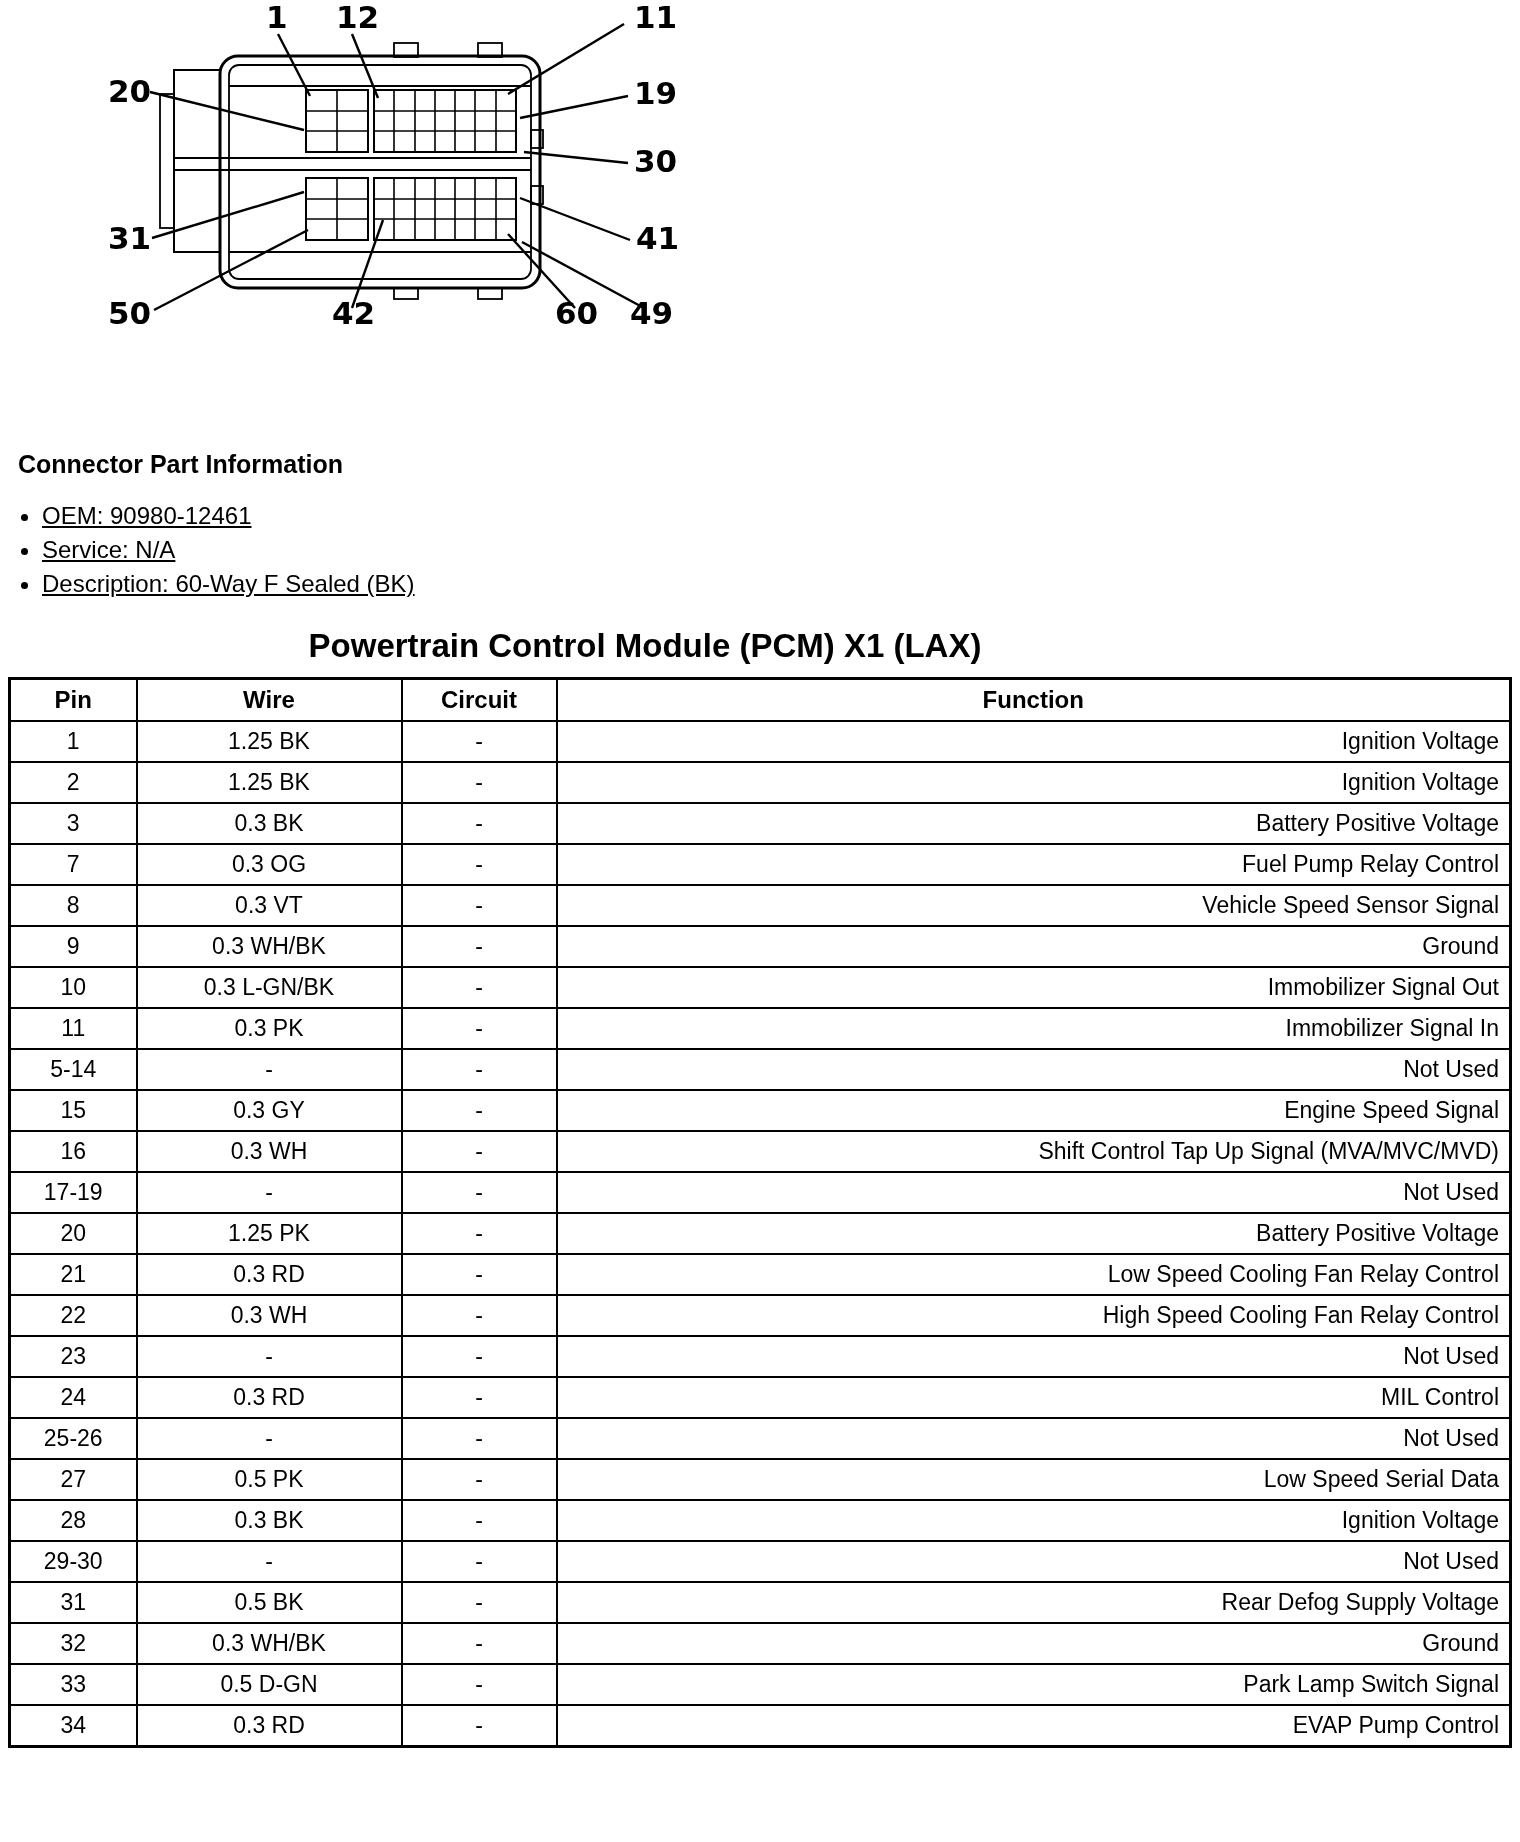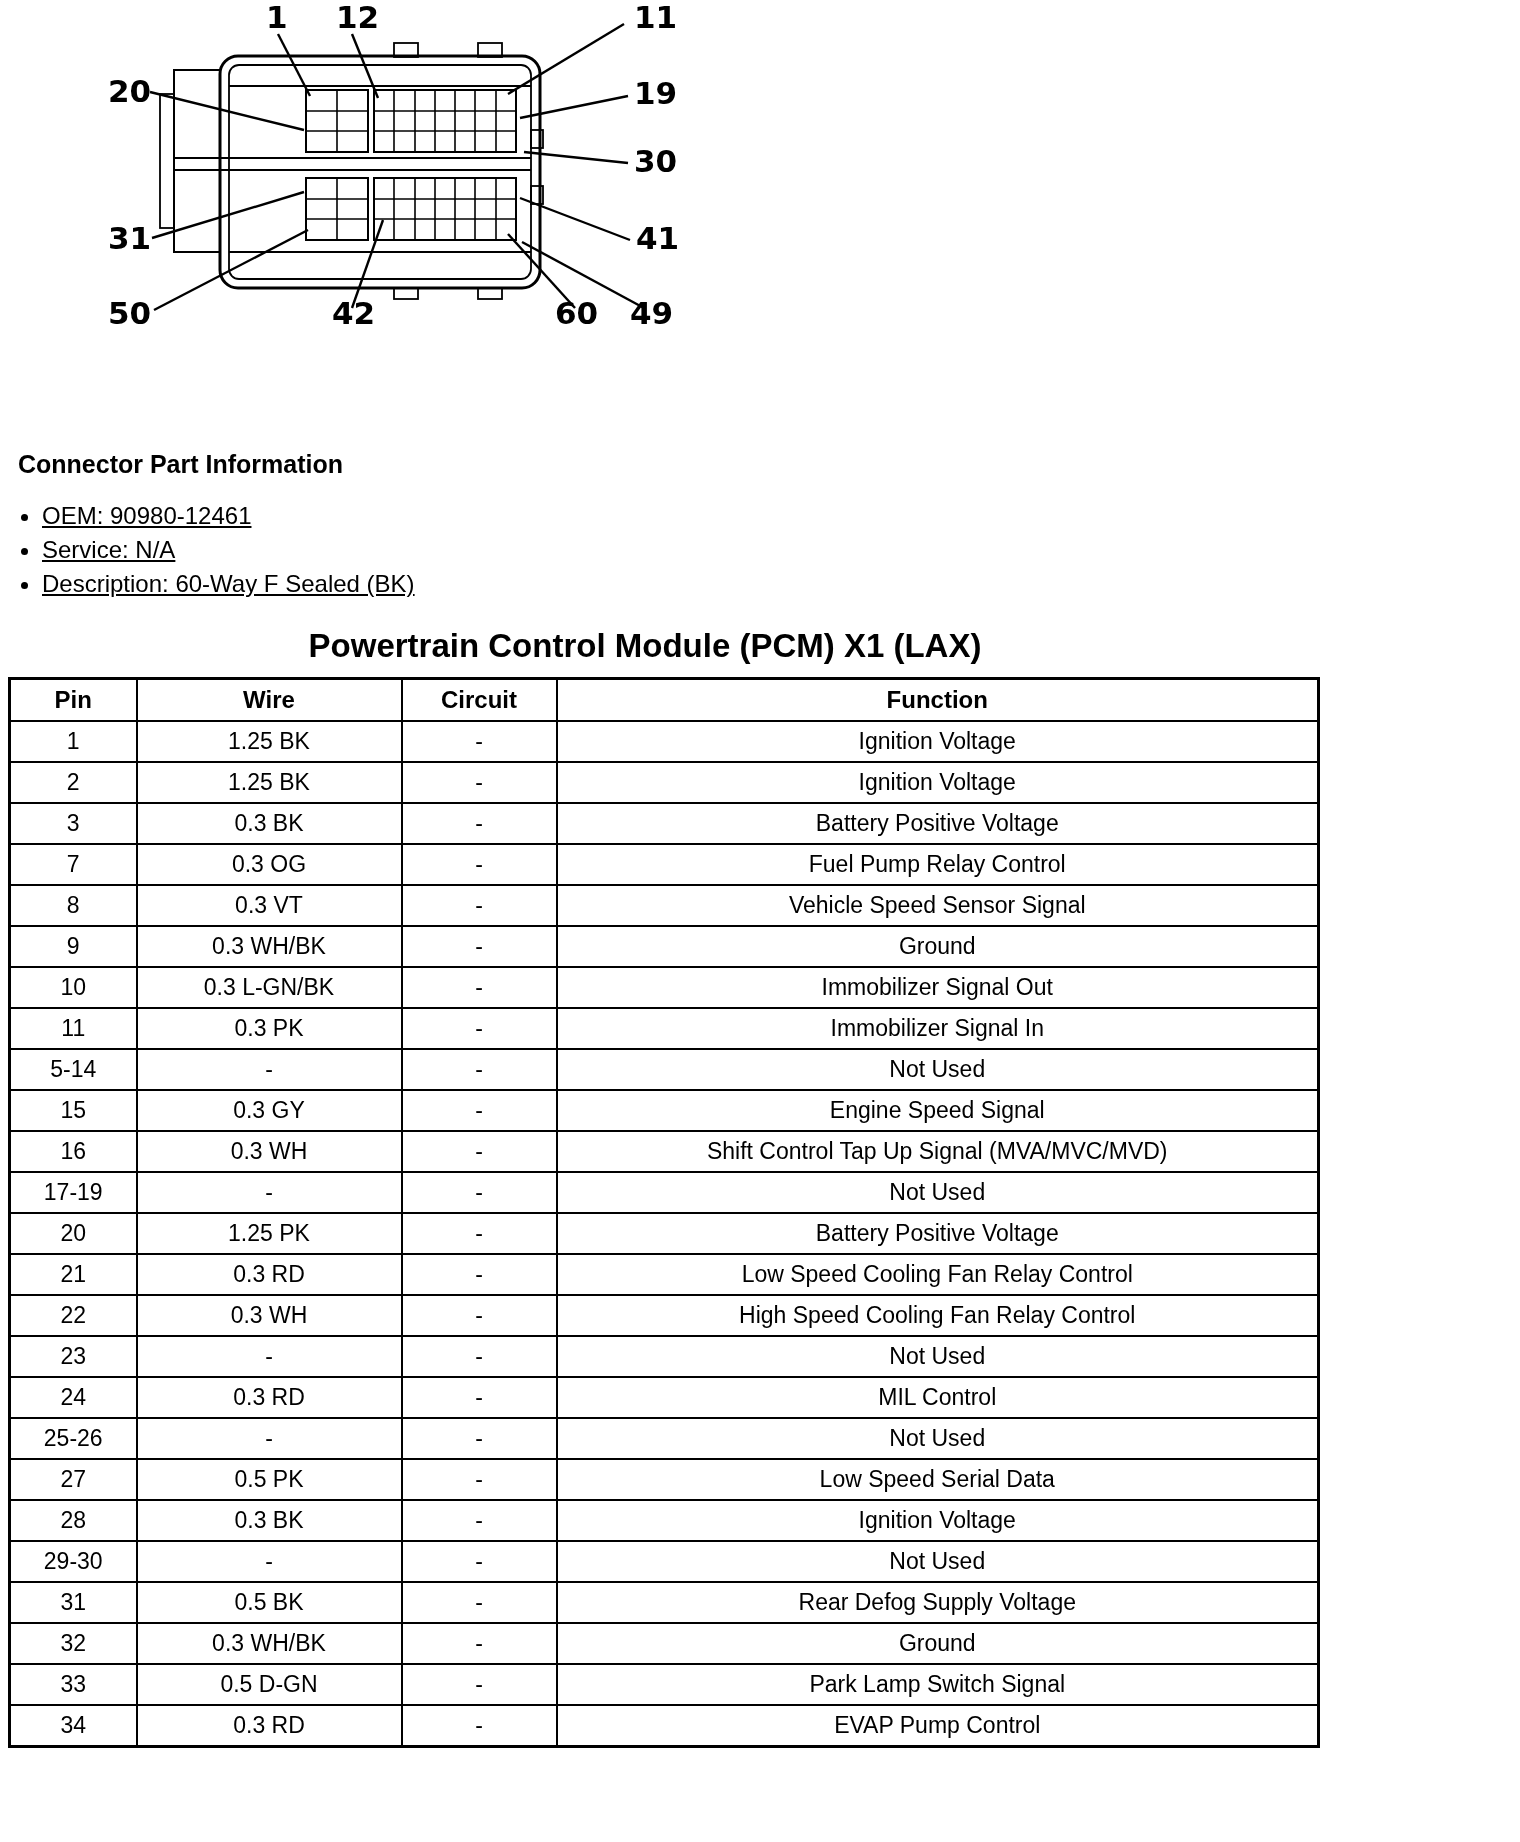--- a/index.html
+++ b/index.html
@@ -41,21 +41,21 @@
   .table-title {
     margin-top: 26px;
     margin-right: 230px;
     text-align: center;
     font-size: 33px;
     font-weight: bold;
   }
 
   table.pin-table {
     margin: 12px 8px 0 8px;
-    width: 1312px;
+    width: 1504px;
     border-collapse: collapse;
     table-layout: fixed;
     border: 3px solid #000;
     padding-left: 16px;
   }
   table.pin-table th {
     border: 2px solid #000;
     font-size: 24px;
     font-weight: bold;
     text-align: center;
@@ -64,21 +64,21 @@
   }
   table.pin-table td {
     border: 2px solid #000;
     font-size: 23px;
     height: 39px;
     padding: 0 10px;
     white-space: nowrap;
     overflow: hidden;
   }
   table.pin-table td.ctr { text-align: center; }
-  table.pin-table td.fn  { text-align: center; }
+  table.pin-table td.fn  { text-align: right; }
 
   .callout {
     font-family: "DejaVu Sans", sans-serif;
     font-size: 31px;
     font-weight: bold;
     fill: #000;
   }
 </style>
 </head>
 <body>

